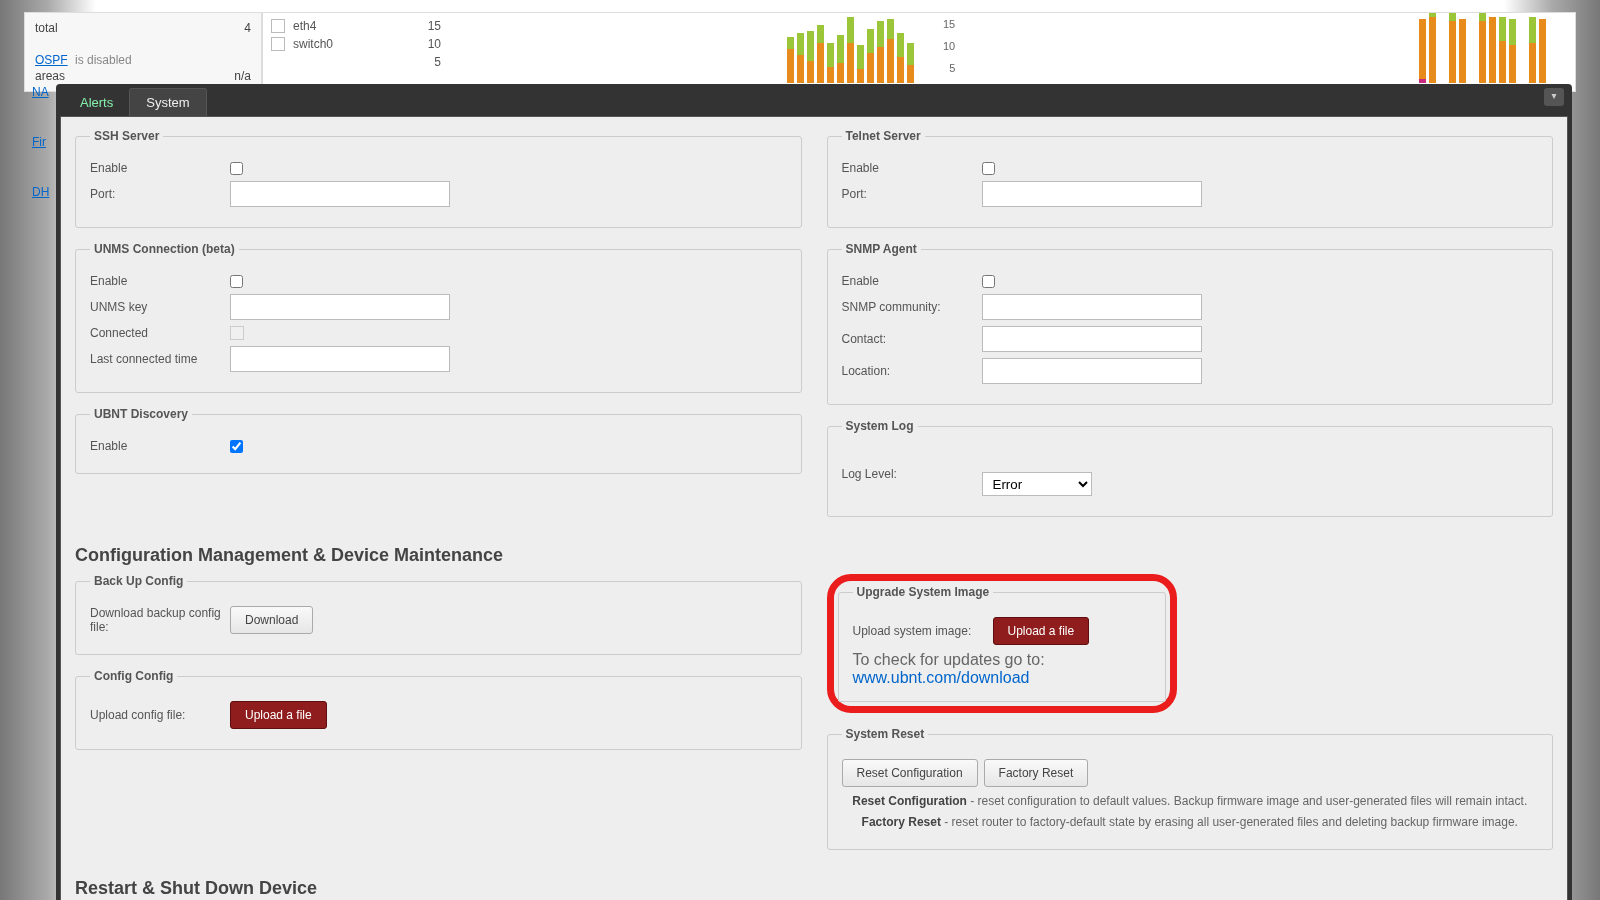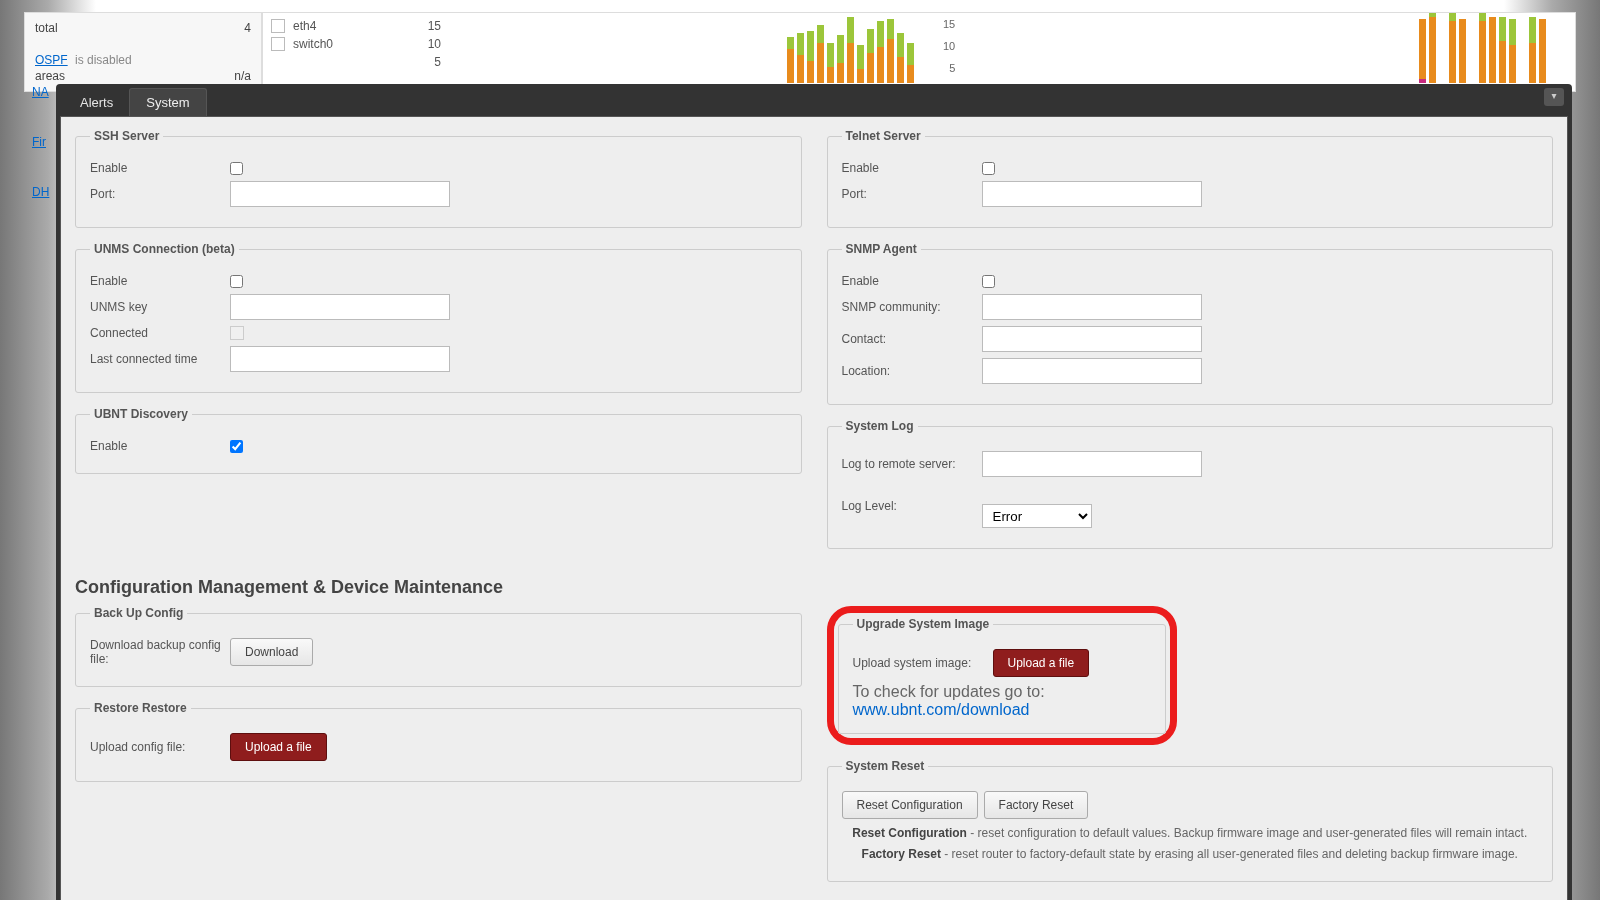--- a/index.html
+++ b/index.html
@@ -73,21 +73,21 @@
     align-items: center;
     padding: 4px 8px 0 8px;
     position: relative;
   }
   .tab {
     padding: 6px 16px;
     font-size: 13px;
     border-radius: 3px 3px 0 0;
     cursor: pointer;
   }
-  .tab.inactive { color: #e5e5e5; background: transparent; text-align: center; }
+  .tab.inactive { color: #86efac; background: transparent; text-align: center; }
   .tab.active { color: #eee; background: #444; border: 1px solid #555; border-bottom: none; }
   .tab-dropdown {
     position: absolute;
     right: 8px;
     top: 4px;
     width: 20px; height: 18px;
     background: #555;
     border-radius: 3px;
     text-align: center;
     line-height: 16px;
@@ -365,24 +365,20 @@
             </div>
             <div class="form-row">
               <span class="form-label">Location:</span>
               <input class="form-input" style="">
             </div>
           </fieldset>
 
           <fieldset>
             <legend>System Log</legend>
             <div class="form-row">
-              <span class="form-label">Log to remote server:</span>
-              <input class="form-input" style="">
-            </div>
-            <div class="form-row">
               <span class="form-label">Log Level:</span>
               <select class="form-input">
                 <option>Error</option>
               </select>
             </div>
           </fieldset>
         </div>
       </div>
 
       <div class="section-heading">Configuration Management &amp; Device Maintenance</div>
@@ -391,21 +387,21 @@
         <div class="col">
           <fieldset>
             <legend>Back Up Config</legend>
             <div class="form-row">
               <span class="form-label" style="width:140px;">Download backup config file:</span>
               <button class="btn">Download</button>
             </div>
           </fieldset>
 
           <fieldset>
-            <legend>Restore Restore</legend>
+            <legend>Config Config</legend>
             <div class="form-row">
               <span class="form-label" style="width:140px;">Upload config file:</span>
               <button class="btn btn-red">Upload a file</button>
             </div>
           </fieldset>
         </div>
 
         <div class="col">
           <div class="highlight-box">
             <fieldset>

